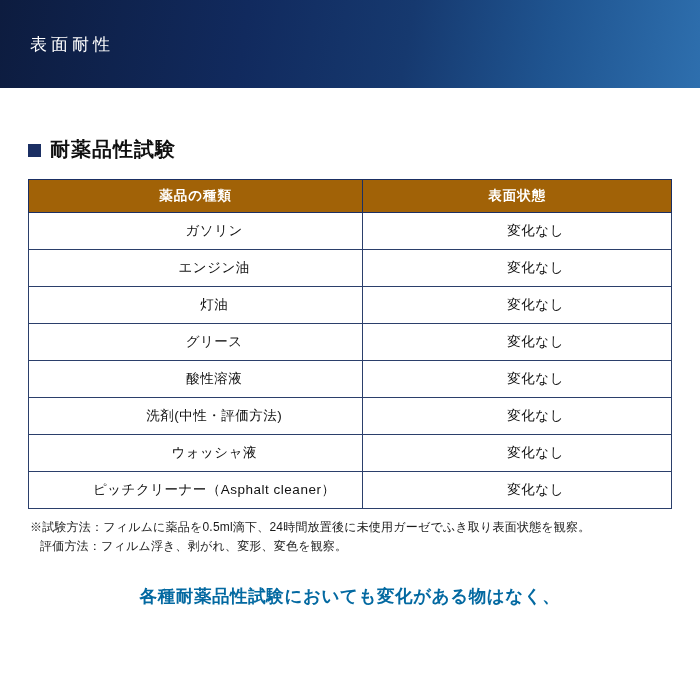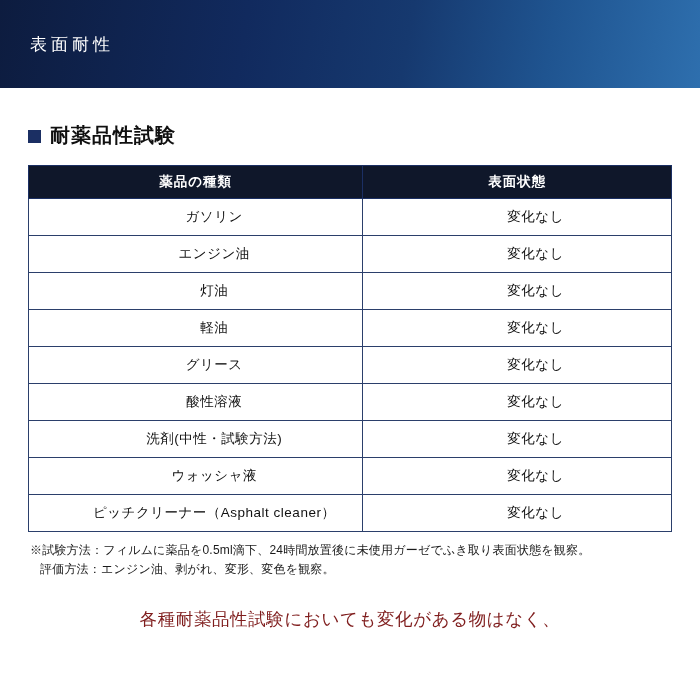--- a/index.html
+++ b/index.html
@@ -38,21 +38,21 @@
   }
   
   .content {
     padding: 0 28px;
     box-sizing: border-box;
     width: 700px;
   }
   .section-heading {
     display: flex;
     align-items: center;
-    margin-top: 34px;
+    margin-top: 48px;
     margin-bottom: 16px;
   }
   .sq-marker {
     width: 13px;
     height: 13px;
     background: #1b2f63;
     display: inline-block;
     margin-right: 9px;
     margin-top: 2px;
   }
@@ -63,21 +63,21 @@
     letter-spacing: 1px;
   }
   
   table.chem-table {
     border-collapse: collapse;
     width: 644px;
     margin: 0 auto;
     table-layout: fixed;
   }
   table.chem-table th {
-    background: #0f172a;
+    background: #a16207;
     color: #ffffff;
     font-size: 13.5px;
     font-weight: bold;
     letter-spacing: 1px;
     height: 30px;
     border: 1px solid #1b2f63;
     text-align: center;
     vertical-align: middle;
   }
   table.chem-table td {
@@ -102,23 +102,23 @@
     letter-spacing: 0.2px;
   }
   .notes .note-line-2 {
     padding-left: 10px;
   }
   
   .conclusion {
     margin-top: 26px;
     text-align: center;
     font-size: 17.5px;
-    font-weight: normal;
+    font-weight: bold;
     line-height: 1.75;
-    color: #7f1d1d;
+    color: #0369a1;
     letter-spacing: 0.6px;
   }
 </style>
 </head>
 <body>
 
 <div class="page">
 
   <div class="header-band">
     <div class="header-title">表面耐性</div>
@@ -149,49 +149,45 @@
         </tr>
         <tr>
           <td>エンジン油</td>
           <td>変化なし</td>
         </tr>
         <tr>
           <td>灯油</td>
           <td>変化なし</td>
         </tr>
         <tr>
-          <td>軽油</td>
-          <td>変化なし</td>
-        </tr>
-        <tr>
           <td>グリース</td>
           <td>変化なし</td>
         </tr>
         <tr>
           <td>酸性溶液</td>
           <td>変化なし</td>
         </tr>
         <tr>
-          <td>洗剤(中性・試験方法)</td>
+          <td>洗剤(中性・評価方法)</td>
           <td>変化なし</td>
         </tr>
         <tr>
           <td>ウォッシャ液</td>
           <td>変化なし</td>
         </tr>
         <tr>
           <td>ピッチクリーナー（Asphalt cleaner）</td>
           <td>変化なし</td>
         </tr>
       </tbody>
     </table>
 
     <div class="notes">
       <div class="note-line-1">※試験方法：フィルムに薬品を0.5ml滴下、24時間放置後に未使用ガーゼでふき取り表面状態を観察。</div>
-      <div class="note-line-2">評価方法：エンジン油、剥がれ、変形、変色を観察。</div>
+      <div class="note-line-2">評価方法：フィルム浮き、剥がれ、変形、変色を観察。</div>
     </div>
 
     <div class="conclusion">
       <div>各種耐薬品性試験においても変化がある物はなく、</div>
     </div>
 
   </div>
 </div>
 
 </body></html>

